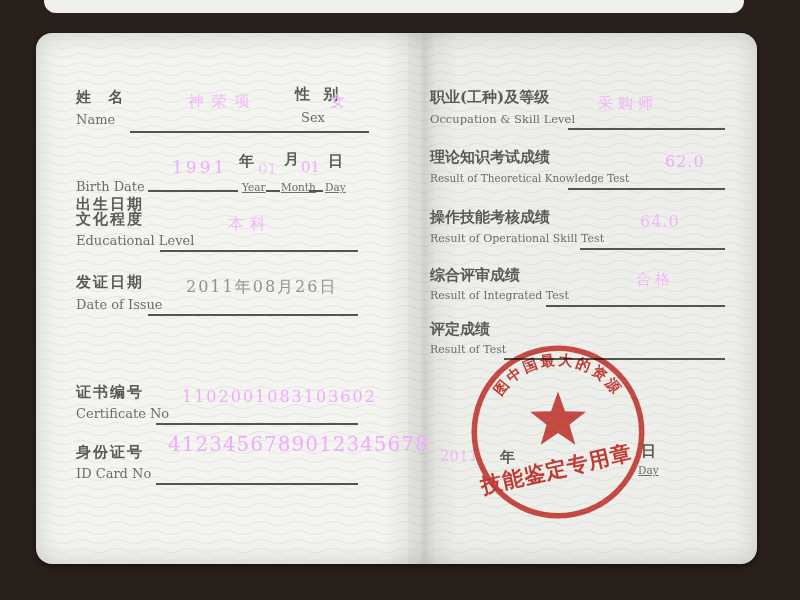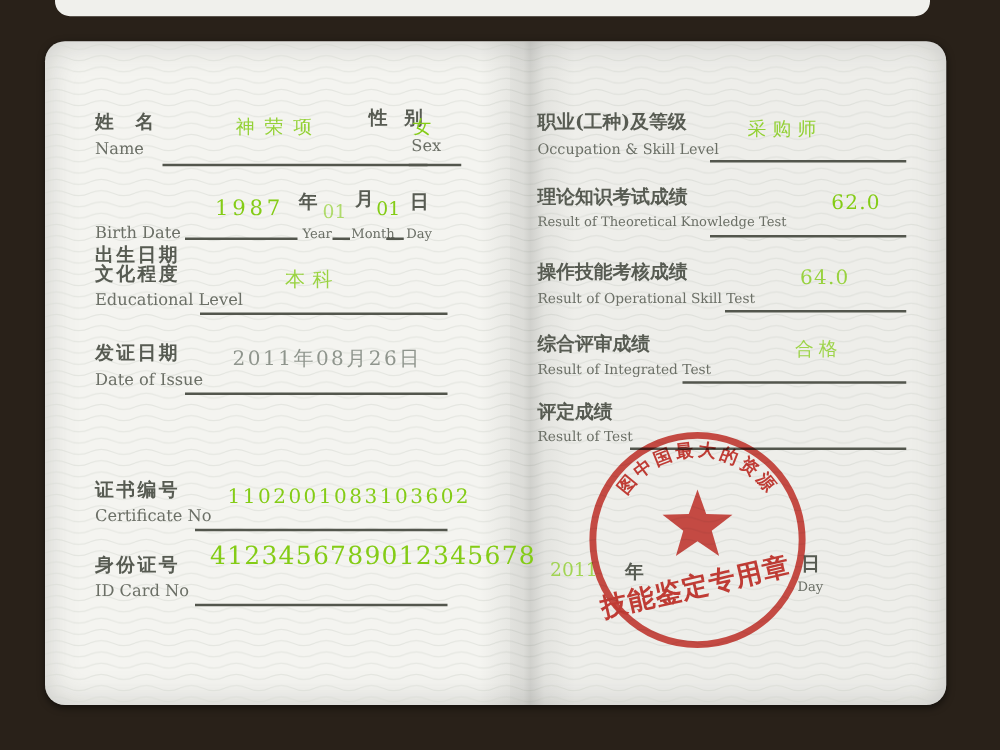--- a/index.html
+++ b/index.html
@@ -12,22 +12,22 @@
            box-shadow:inset 0 0 26px rgba(95,95,88,.28), 0 2px 6px rgba(0,0,0,.5);}
   .wave-svg{position:absolute;left:0;top:0;}
   .fold{position:absolute;left:348px;top:0;width:76px;height:531px;
         background:linear-gradient(to right, rgba(0,0,0,0) 0%, rgba(60,62,58,.10) 46%,
                    rgba(60,62,58,.17) 53%, rgba(60,62,58,.06) 68%, rgba(0,0,0,0) 100%);}
   .right-tint{position:absolute;left:372px;top:0;width:349px;height:531px;
               background:rgba(140,142,136,.05);}
   .el{position:absolute;white-space:nowrap;}
   .zh{font-size:15px;font-weight:600;color:#575b52;}
   .en{font-size:13px;color:#6b6f66;}
-  .en-sm{font-size:10.5px;color:#6b6f66;}
-  .val{color:#84cc16;font-size:16px;}
+  .en-sm{font-size:10.5px;color:#6b6f66;text-decoration:underline;}
+  .val{color:#f0abfc;font-size:16px;}
   .rule{position:absolute;border-bottom:2px solid #53564d;height:0;}
   .center{text-align:center;}
   .stamp{position:absolute;left:466px;top:340px;mix-blend-mode:multiply;opacity:.88;}
 </style>
 </head>
 <body>
 
 <div class="stage">
 
   <div class="top-sliver"></div>
@@ -44,27 +44,27 @@
     <div class="right-tint"></div>
     <div class="fold"></div>
   </div>
 
   <div class="el zh" style="left:76px;top:88px;letter-spacing:6px;">姓 名</div>
   <div class="el en" style="left:76px;top:112px;text-align:center;">Name</div>
   <div class="el val" style="left:158px;top:92px;width:130px;text-align:center;letter-spacing:8px;font-size:15px;opacity:.85;">神荣项</div>
   <div class="rule" style="left:130px;top:131px;width:212px;"></div>
 
   <div class="el zh" style="left:295px;top:85px;letter-spacing:4px;">性 别</div>
-  <div class="el en" style="left:301px;top:110px;margin-left:28px;">Sex</div>
+  <div class="el en" style="left:301px;top:110px;">Sex</div>
   <div class="el val" style="left:330px;top:92px;font-size:15px;">女</div>
   <div class="rule" style="left:327px;top:131px;width:42px;"></div>
 
   <div class="el zh" style="left:76px;top:155px;letter-spacing:2px;margin-top:40px;">出生日期</div>
   <div class="el en" style="left:76px;top:179px;">Birth Date</div>
-  <div class="el val" style="left:172px;top:157px;font-size:17px;letter-spacing:3px;">1987</div>
+  <div class="el val" style="left:172px;top:157px;font-size:17px;letter-spacing:3px;">1991</div>
   <div class="el zh" style="left:239px;top:152px;">年</div>
   <div class="el val" style="left:258px;top:160px;font-size:15px;opacity:.6;">01</div>
   <div class="el zh" style="left:284px;top:150px;">月</div>
   <div class="el val" style="left:301px;top:158px;font-size:15px;">01</div>
   <div class="el zh" style="left:328px;top:152px;">日</div>
   <div class="el en-sm" style="left:242px;top:181px;">Year</div>
   <div class="el en-sm" style="left:281px;top:181px;">Month</div>
   <div class="el en-sm" style="left:325px;top:181px;">Day</div>
   <div class="rule" style="left:148px;top:190px;width:90px;"></div>
   <div class="rule" style="left:266px;top:190px;width:14px;"></div>

